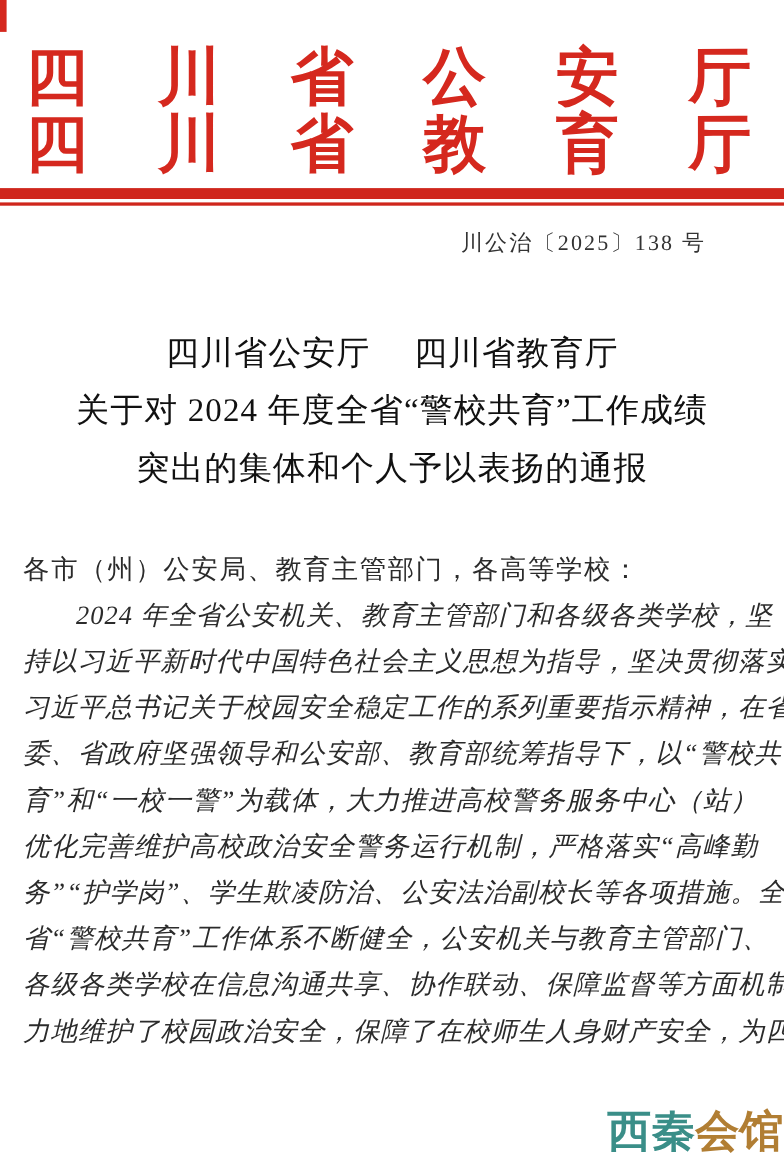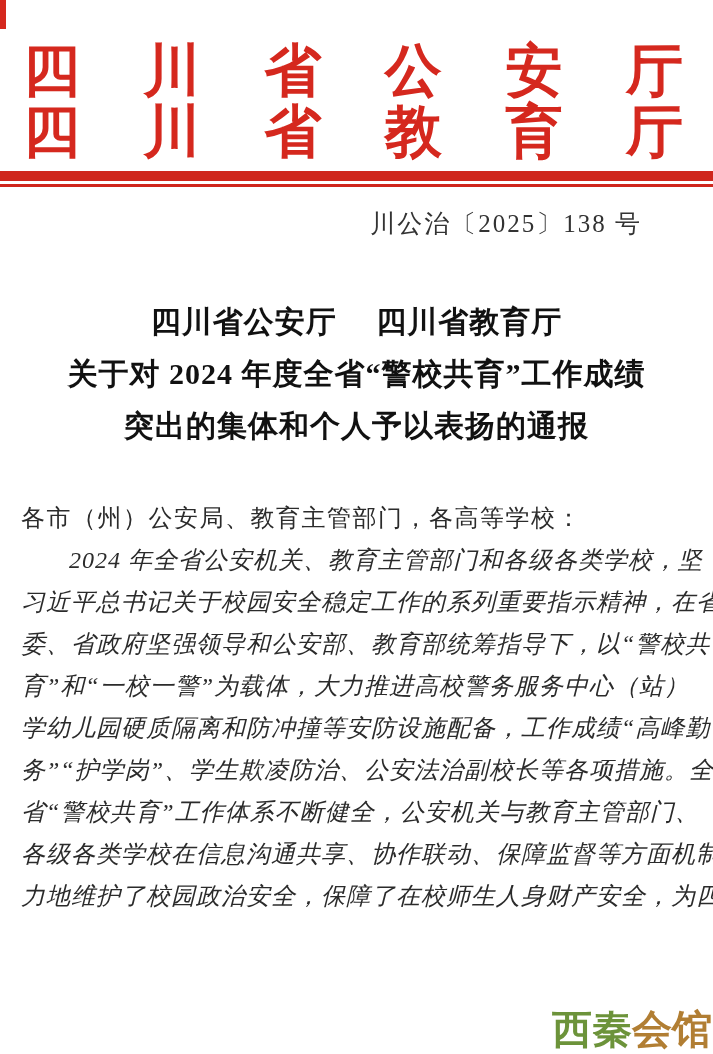--- a/index.html
+++ b/index.html
@@ -54,33 +54,33 @@
     right: 0;
   }
   .rule-thick { height: 10px; background: #cf261c; }
   .rule-gap   { height: 3px;  background: #ffffff; }
   .rule-thin  { height: 3px;  background: #cf261c; }
   
   .doc-number {
     position: absolute;
     top: 207px;
     right: 71px;
-    font-size: 25px;
+    font-size: 20px;
     letter-spacing: 2px;
     color: #333333;
     white-space: nowrap;
   }
   
   .title-block {
     position: absolute;
     top: 296px;
     left: 0;
     right: 0;
     text-align: center;
-    font-weight: bold;
+    font-weight: normal;
     font-size: 30px;
     line-height: 52px;
     letter-spacing: 1px;
     color: #111111;
   }
   
   .body-block {
     position: absolute;
     top: 497px;
     left: 21px;
@@ -110,21 +110,21 @@
     right: 1px;
     bottom: 2px;
     font-family: "Liberation Sans", "DejaVu Sans", sans-serif;
     font-weight: bold;
     font-size: 40px;
     line-height: 46px;
     letter-spacing: 0px;
     opacity: 0.82;
     white-space: nowrap;
   }
-  .wm-blue   { color: #4d7c0f; text-align: center; }
+  .wm-blue   { color: #0f766e; text-align: center; }
   .wm-orange { color: #a16207; }
 </style>
 </head>
 <body>
 
 <div class="page">
 
   <div class="corner-mark"></div>
 
   <div class="masthead">
@@ -156,24 +156,25 @@
 
   <div class="title-block">
     <div>四川省公安厅　 四川省教育厅</div>
     <div>关于对 2024 年度全省“警校共育”工作成绩</div>
     <div>突出的集体和个人予以表扬的通报</div>
   </div>
 
   <div class="body-block">
     <div class="salutation">各市（州）公安局、教育主管部门，各高等学校：</div>
     <div class="body-line indent">2024 年全省公安机关、教育主管部门和各级各类学校，坚</div>
+    <div class="body-line">持以习近平新时代中国特色社会主义思想为指导，坚决贯彻落实</div>
     <div class="body-line">习近平总书记关于校园安全稳定工作的系列重要指示精神，在省</div>
     <div class="body-line">委、省政府坚强领导和公安部、教育部统筹指导下，以“警校共</div>
     <div class="body-line">育”和“一校一警”为载体，大力推进高校警务服务中心（站）</div>
-    <div class="body-line">学幼儿园硬质隔离和防冲撞等安防设施配备，工作成绩“高峰勤</div>
+    <div class="body-line">优化完善维护高校政治安全警务运行机制，严格落实“高峰勤</div>
     <div class="body-line">务”“护学岗”、学生欺凌防治、公安法治副校长等各项措施。全</div>
     <div class="body-line">省“警校共育”工作体系不断健全，公安机关与教育主管部门、</div>
     <div class="body-line">各级各类学校在信息沟通共享、协作联动、保障监督等方面机制</div>
     <div class="body-line">力地维护了校园政治安全，保障了在校师生人身财产安全，为四</div>
   </div>
 
   <div class="watermark">
     <span class="wm-blue">西秦</span><span class="wm-orange">会馆</span>
   </div>
 

